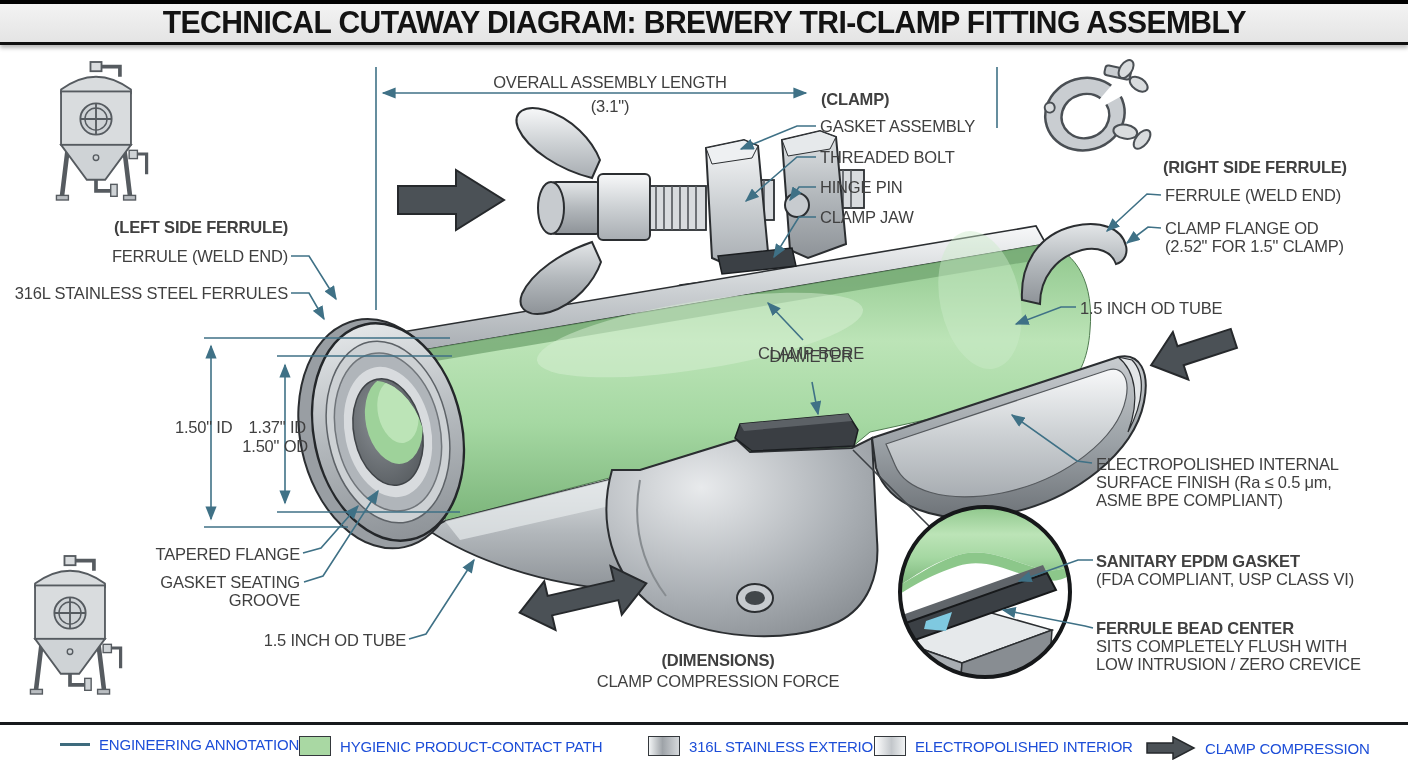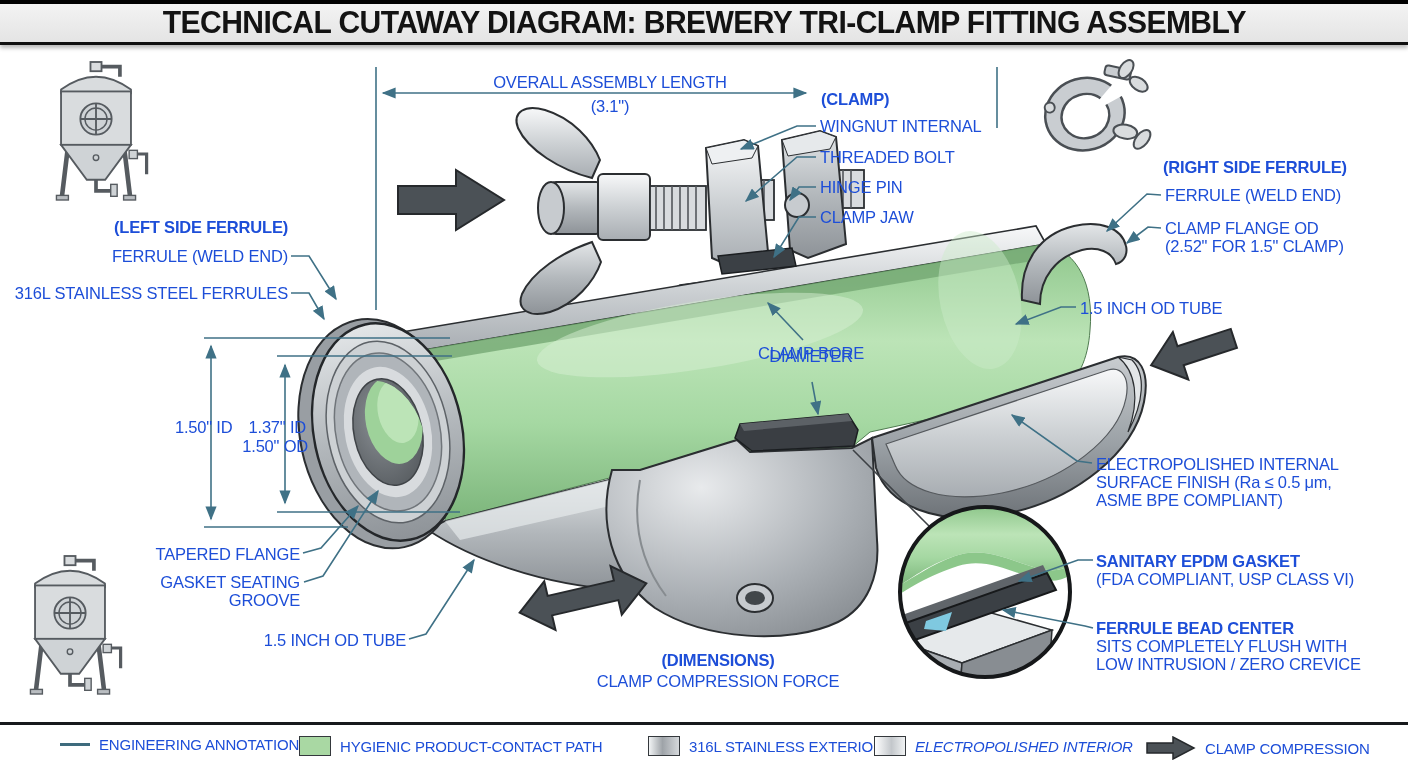--- a/index.html
+++ b/index.html
@@ -2,21 +2,21 @@
 <html><head>
 <meta charset="utf-8">
 <style>
   html,body { margin:0; padding:0; }
   body { width:1408px; height:768px; background:#fff; font-family:"Liberation Sans",sans-serif; position:relative; overflow:hidden; }
   #art { position:absolute; left:0; top:0; }
   .titlebar { position:absolute; left:0; right:0; top:0; height:38px; background:linear-gradient(#f3f3f3,#e4e4e4);
     border-top:4px solid #000; border-bottom:3px solid #101010; box-shadow:0 3px 4px rgba(0,0,0,.28);
     display:flex; align-items:center; justify-content:center; }
   .titlebar .t { font-size:31px; font-weight:700; letter-spacing:-0.6px; color:#131313; transform:scaleX(.97); white-space:nowrap; }
-  .lbl { position:absolute; font-size:16.5px; line-height:1.1; color:#1d4ed8; white-space:nowrap; letter-spacing:-0.2px; }
+  .lbl { position:absolute; font-size:16.5px; line-height:1.1; color:#404040; white-space:nowrap; letter-spacing:-0.2px; }
   .b { font-weight:700; }
   .ctr { text-align:center; }
   .rt { text-align:right; }
   .wbg { background:#fff; padding:0 3px; }
   .legendbar { position:absolute; left:0; top:722px; width:1408px; height:46px; border-top:3px solid #17191c; background:#fff; }
   .li { position:absolute; top:11px; display:flex; align-items:center; gap:9px; }
   .li .tx { font-size:15px; color:#1d4ed8; letter-spacing:-0.2px; white-space:nowrap; }
   .sw-line { width:30px; height:3px; background:#3e6b7d; }
   .sw { width:32px; height:20px; border:1.6px solid #34383c; box-sizing:border-box; }
   .sw-green { background:#a9d8a3; }
@@ -239,21 +239,21 @@
   </g>
 </svg>
 
 <div class="titlebar">
   <div class="t">TECHNICAL CUTAWAY DIAGRAM: BREWERY TRI-CLAMP FITTING ASSEMBLY</div>
 </div>
 
 <div class="lbl ctr" style="left:440px; top:73px; width:340px;">OVERALL ASSEMBLY LENGTH</div>
 <div class="lbl ctr" style="left:440px; top:97px; width:340px;">(3.1")</div>
 <div class="lbl b wbg" style="left:818px; top:90px;">(CLAMP)</div>
-<div class="lbl" style="left:820px; top:117px;">WINGNUT INTERNAL</div>
+<div class="lbl" style="left:820px; top:117px;">GASKET ASSEMBLY</div>
 <div class="lbl" style="left:820px; top:148px;">THREADED BOLT</div>
 <div class="lbl" style="left:820px; top:178px;">HINGE PIN</div>
 <div class="lbl" style="left:820px; top:208px;">CLAMP JAW</div>
 
 <div class="lbl b rt" style="right:1120px; top:218px;">(LEFT SIDE FERRULE)</div>
 <div class="lbl rt" style="right:1120px; top:247px;">FERRULE (WELD END)</div>
 <div class="lbl rt" style="right:1120px; top:284px;">316L STAINLESS STEEL FERRULES</div>
 
 <div class="lbl" style="left:175px; top:418px;">1.50" ID</div>
 <div class="lbl rt" style="right:1102px; top:418px;">1.37" ID</div>
@@ -293,21 +293,21 @@
     <div class="tx">ENGINEERING ANNOTATION</div>
   </div>
   <div class="li" style="left:299px;">
     <div class="sw sw-green"></div>
     <div class="tx">HYGIENIC PRODUCT-CONTACT PATH</div>
   </div>
   <div class="li" style="left:648px;">
     <div class="sw sw-metal"></div>
     <div class="tx">316L STAINLESS EXTERIOR</div>
   </div>
-  <div class="li" style="left:874px;font-style:italic;">
+  <div class="li" style="left:874px;">
     <div class="sw sw-el"></div>
     <div class="tx">ELECTROPOLISHED INTERIOR</div>
   </div>
   <div class="li" style="left:1146px;">
     <svg width="50" height="24" viewBox="0 0 50 24">
       <polygon points="1,7 27,7 27,1 48,12 27,23 27,17 1,17" fill="#4b5156" stroke="#26292c" stroke-width="1.5"></polygon>
     </svg>
     <div class="tx">CLAMP COMPRESSION</div>
   </div>
 </div>

